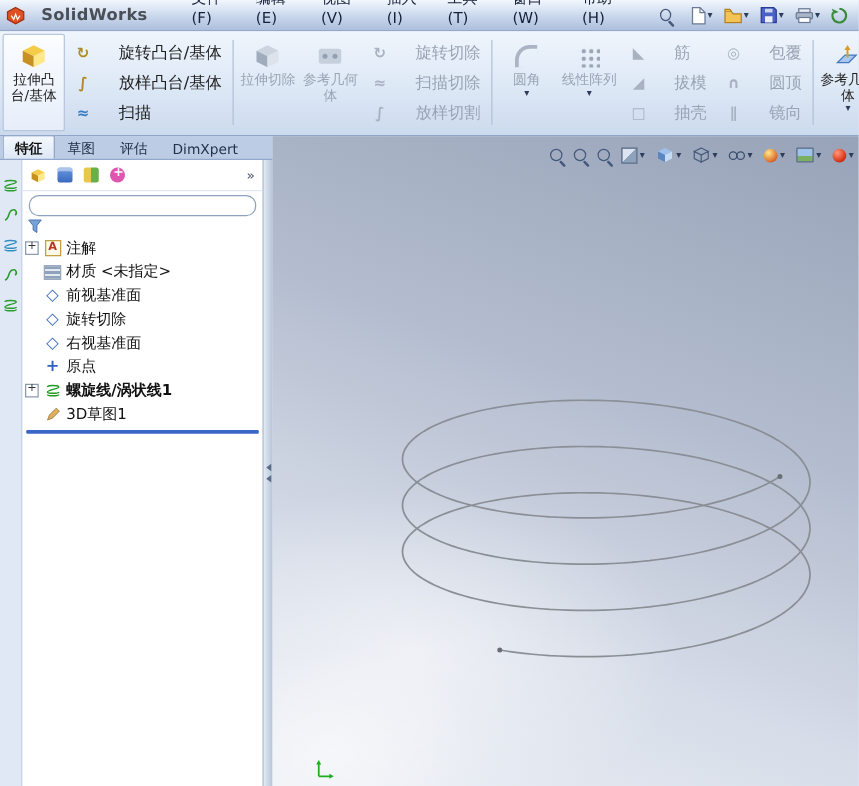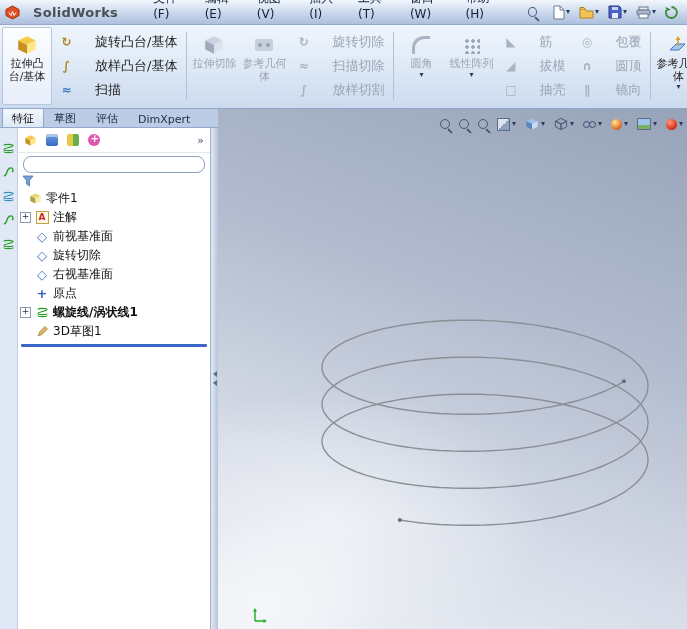--- a/index.html
+++ b/index.html
@@ -52,21 +52,21 @@
   .hw-ic::before,.hw-ic::after{content:"";position:absolute;width:4px;height:4px;border-radius:50%;background:#93a0b4;top:4px}
   .hw-ic::before{left:3px}.hw-ic::after{right:3px}
   .fl-ic{width:15px;height:15px;border-top:3px solid #aab4c4;border-left:3px solid #aab4c4;border-top-left-radius:12px}
   .lp-ic{width:17px;height:17px;background-image:radial-gradient(#9aa6b6 1.5px,transparent 2px);background-size:6px 6px;background-position:1px 1px}
 
   
   .content{flex:1;display:flex;min-height:0}
   .left{width:218px;flex:none;display:flex;flex-direction:column;min-height:0}
   .tabs{height:18px;flex:none;display:flex;align-items:flex-end;background:#bccce5;border-bottom:1px solid #93a8cc;padding-left:2px}
   .tab{padding:2px 9px 1px;font-size:11px;color:#24304a;border:1px solid transparent;border-bottom:none;border-radius:2px 2px 0 0}
-  .tab.active{background:linear-gradient(#f4f8fd,#dde8f5);border-color:#93a8cc;color:#111;font-weight:normal}
+  .tab.active{background:linear-gradient(#f4f8fd,#dde8f5);border-color:#93a8cc;color:#111;font-weight:bold}
   .left-body{flex:1;display:flex;min-height:0}
   .rail{width:17px;flex:none;background:#dfe8f4;border-right:1px solid #c2cfe2;display:flex;flex-direction:column;align-items:center;gap:11px;padding-top:14px}
   .rail svg{opacity:.95}
   .tree-panel{flex:1;background:#fff;border-right:1px solid #9fb0ca;display:flex;flex-direction:column;min-width:0}
   .splitter{width:7px;flex:none;background:linear-gradient(90deg,#e3eaf4,#b7c4d8);display:flex;flex-direction:column;align-items:center;justify-content:center;gap:3px}
   .splitter i{width:0;height:0;border-top:3px solid transparent;border-bottom:3px solid transparent;border-right:4px solid #5a6c88}
 
   
   .tree-toolbar{height:20px;flex:none;display:flex;align-items:center;gap:4px;padding:2px 4px;border-bottom:1px solid #e2e8f2}
   .pm-tab{width:15px;height:15px;border:1px solid transparent;border-radius:2px;display:flex;align-items:center;justify-content:center}
@@ -375,39 +375,36 @@
           <div class="filter-row">
             <div class="filter-input"></div>
           </div>
           <div class="funnel-under">
             <svg width="12" height="12" viewBox="0 0 12 12">
                 <path d="M1 1h10L7.5 5.5V11L4.5 9V5.5z" fill="#78a0d8" stroke="#4a74b0" stroke-width="0.8"></path>
               </svg>
           </div>
 
           <div class="tree">
-            <div class="trow root">
-              <span class="ti">
-                <svg width="13" height="13" viewBox="0 0 20 20">
-                    <path d="M10 2 18 6l-8 4-8-4z" fill="#e8d87a"></path>
-                    <path d="M2 6l8 4v8l-8-4z" fill="#b0a040"></path>
-                    <path d="M18 6l-8 4v8l8-4z" fill="#f4ecb0"></path>
-                  </svg>
-              </span>
-              <span class="lbl">零件1</span>
-            </div>
 
             <div class="trow">
               <span class="exp">+</span>
               <span class="ti">
                   <span class="ann-ic">A</span>
                 </span>
               <span class="lbl">注解</span>
             </div>
 
+            <div class="trow">
+              <span class="exp-sp"></span>
+              <span class="ti">
+                  <span class="mat-ic"></span>
+                </span>
+              <span class="lbl">材质 &lt;未指定&gt;</span>
+            </div>
 
             <div class="trow">
               <span class="exp-sp"></span>
               <span class="ti pl-ic">◇</span>
               <span class="lbl">前视基准面</span>
             </div>
 
             <div class="trow">
               <span class="exp-sp"></span>
               <span class="ti pl-ic">◇</span>

